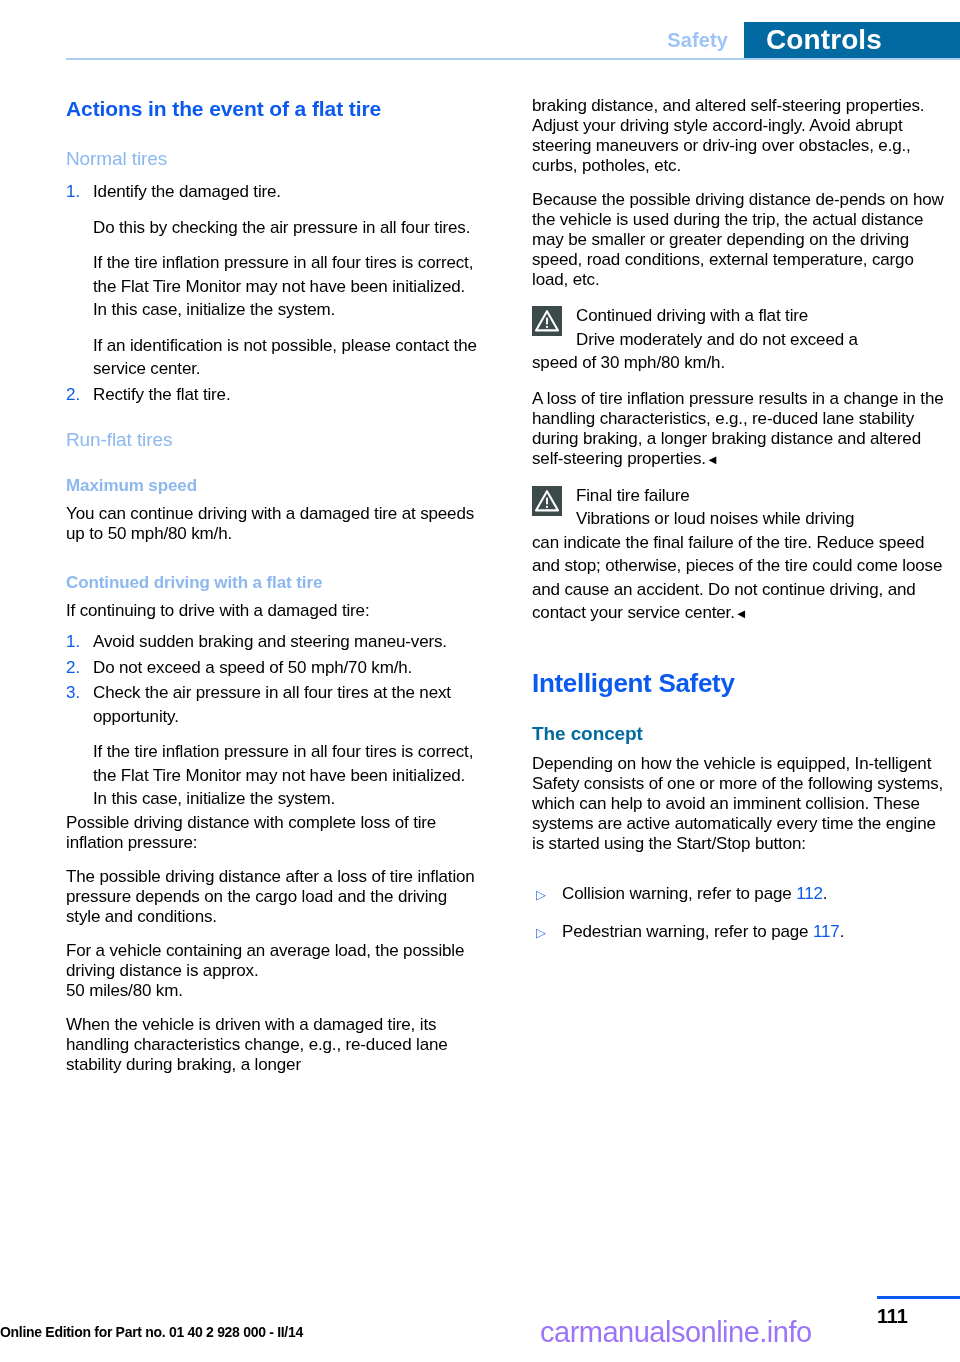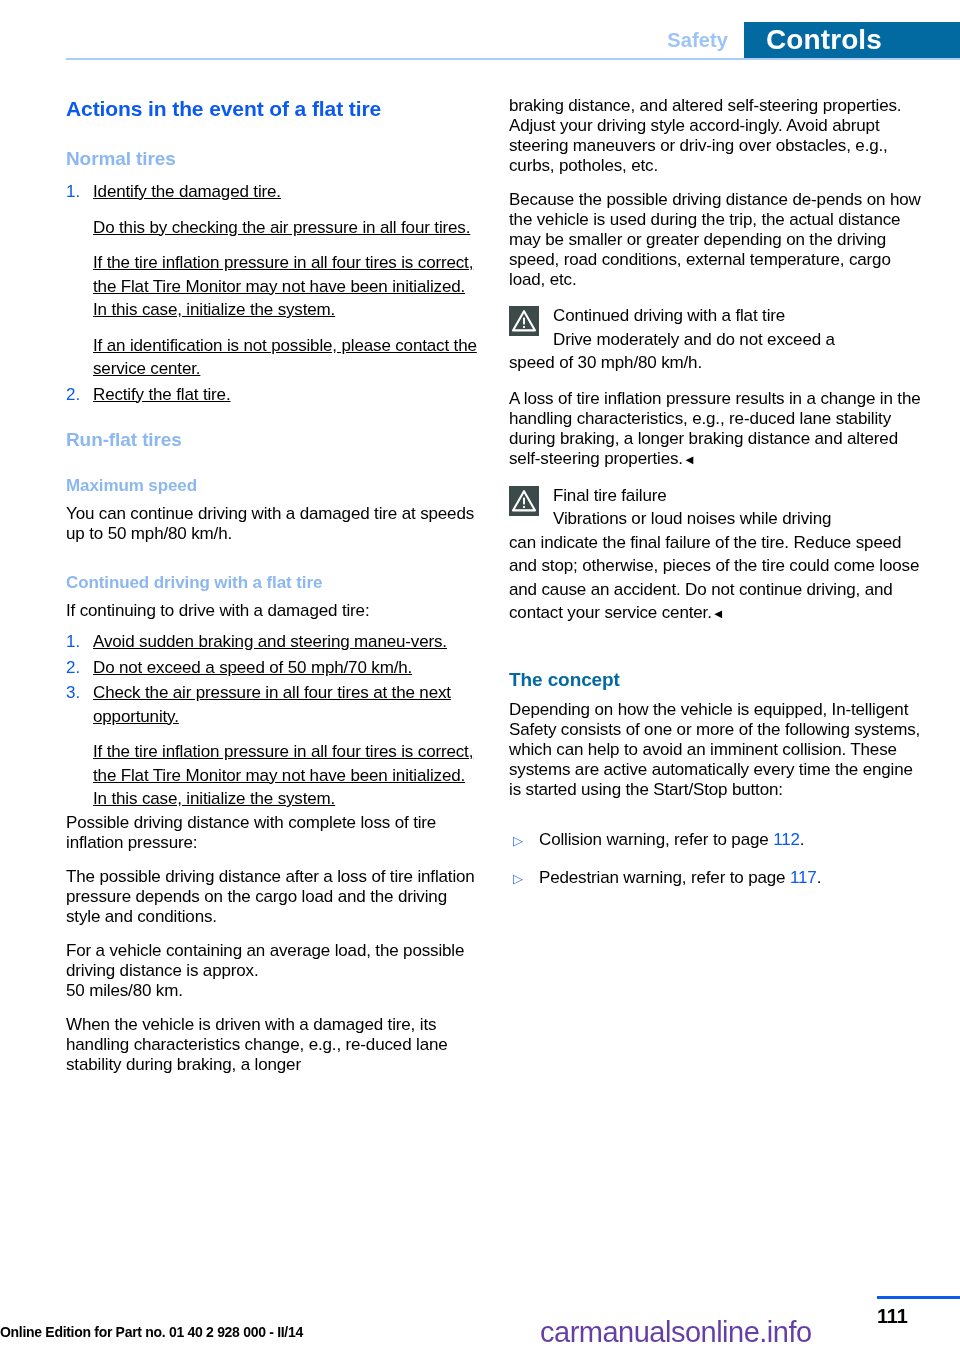--- a/index.html
+++ b/index.html
@@ -65,41 +65,41 @@
     background: #a9cdf5;
   }
 
   
   .content {
     position: absolute;
     top: 96px;
     left: 66px;
     width: 828px;
     display: flex;
-    gap: 31px;
+    gap: 54px;
   }
   .col {
     width: 412px;
     flex: 0 0 412px;
   }
 
   
   h1.chapter-title {
     margin: 0 0 26px 0;
     font-size: 21px;
     line-height: 25px;
     font-weight: bold;
     color: #0a5aef;
     letter-spacing: -0.1px;
   }
   h2.section-title {
     margin: 0 0 9px 0;
     font-size: 19px;
     line-height: 24px;
-    font-weight: bold;
+    font-weight: normal;
     color: #8cb8ef;
     letter-spacing: -0.1px;
   }
   h3.sub-title {
     margin: 0 0 7px 0;
     font-size: 17px;
     line-height: 22px;
     font-weight: bold;
     color: #8cb8ef;
     letter-spacing: -0.1px;
@@ -139,21 +139,20 @@
   }
   .num-marker {
     color: #0a5aef;
     font-size: 17px;
     line-height: 23.5px;
     width: 27px;
     flex: 0 0 27px;
   }
   .num-body {
     flex: 1 1 auto;
-    text-decoration: underline;
   }
   .num-body p {
     margin: 0 0 12px 0;
     font-size: 17px;
     line-height: 23.5px;
     letter-spacing: -0.15px;
   }
   .num-body p:last-child { margin-bottom: 0; }
 
   
@@ -243,21 +242,21 @@
     font-size: 14px;
     font-weight: bold;
     color: #000000;
     letter-spacing: -0.3px;
   }
   .watermark {
     position: absolute;
     left: 540px;
     top: 1316px;
     font-size: 29px;
-    color: #4c1d95;
+    color: #8b5cf6;
     letter-spacing: -0.5px;
     white-space: nowrap;
     opacity: 0.85;
   }
 </style>
 </head>
 <body>
 
 <div class="page-header">
   <div class="header-inner">
@@ -366,20 +365,21 @@
           <rect x="14.05" y="20.0" width="1.9" height="1.9" fill="#ffffff"></rect>
         </svg>
       </span>
       <span class="warn-head">Final tire failure</span>
       <span class="warn-body-first">Vibrations or loud noises while driving</span>
       <span class="warn-rest"><span>can indicate the final failure of the tire. Reduce speed and stop; otherwise, pieces of the tire could come loose and cause an accident. Do not continue driving, and contact your service center.</span><span class="end-mark">◄</span></span>
     </div>
 
     <div class="spacer-28"></div>
 
+    <h1 class="big-title">Intelligent Safety</h1>
 
     <h2 class="blue-title">The concept</h2>
 
     <p class="body-text">Depending on how the vehicle is equipped, In‑telligent Safety consists of one or more of the following systems, which can help to avoid an imminent collision. These systems are active automatically every time the engine is started using the Start/Stop button:</p>
 
     <div class="spacer-14"></div>
 
     <div class="tri-item">
       <div class="tri-marker">▷</div>
       <div class="tri-text"><span>Collision warning, refer to page </span><span class="pageref">112</span><span>.</span></div>

